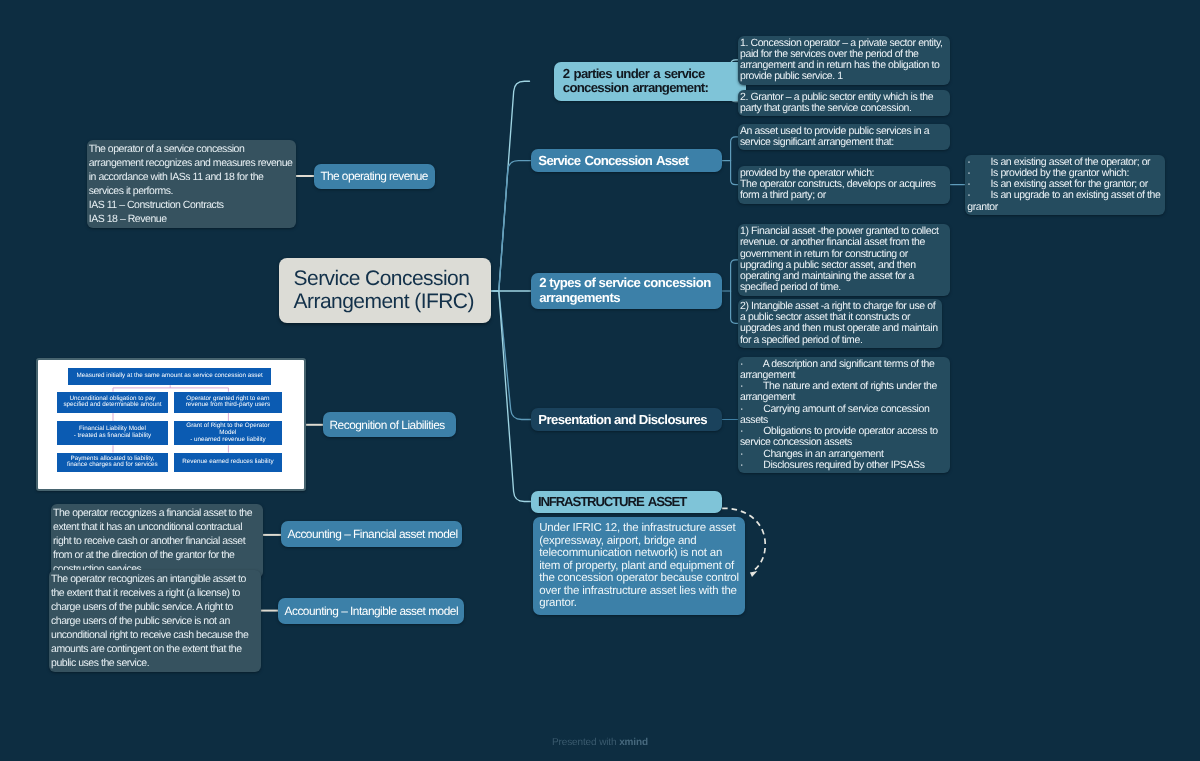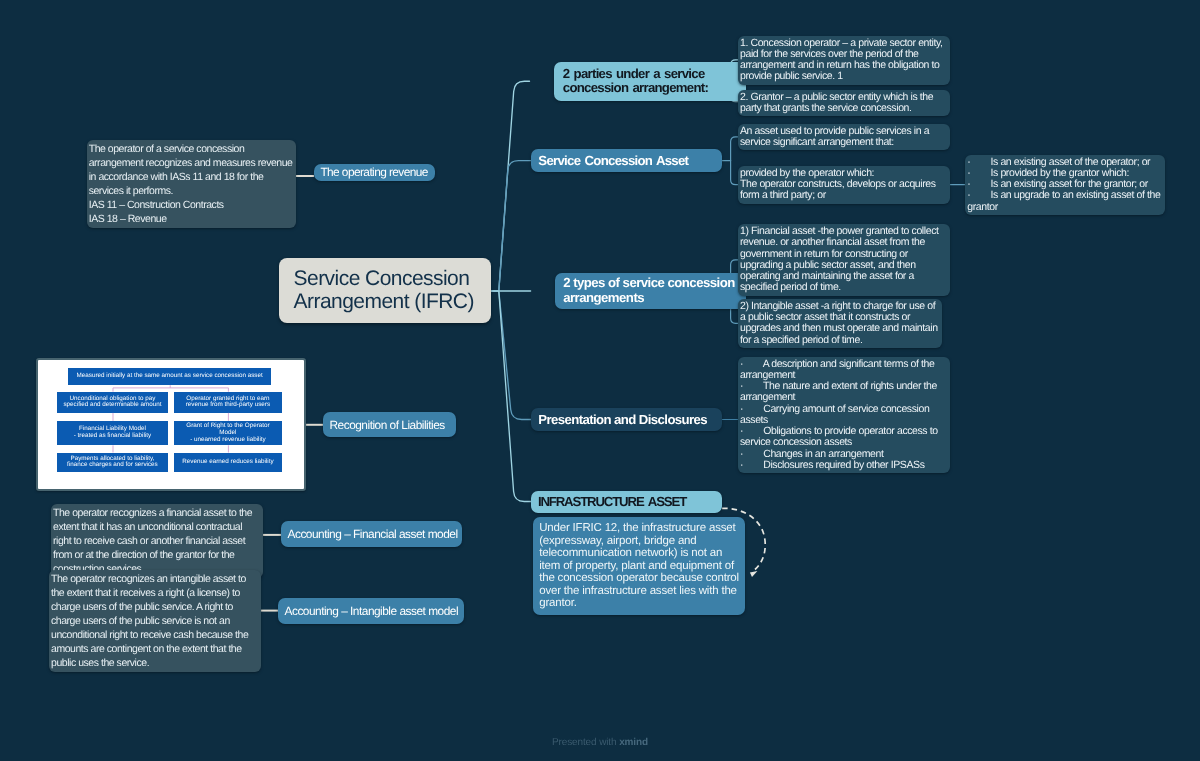--- a/index.html
+++ b/index.html
@@ -79,34 +79,34 @@
   
   #n-two-parties { left:529.5px; top:61.5px;  width:192.4px; height:39.5px; background:#7fc4d8; font-size:13.2px; line-height:14.3px; letter-spacing:-0.71px; word-spacing:1.2px;margin-left:24px; }
   #c-two-parties-0 { left:738px; top:35.5px; width:212px; }
   #c-two-parties-1 { left:738px; top:89.5px; width:212px; }
 
   #n-sca { left:530.7px; top:149.2px; width:191.2px; height:23.2px; background:#3c80a8; font-size:13.2px; letter-spacing:-0.70px; word-spacing:1.2px; }
   #c-sca-0 { left:738px; top:123.5px; width:212px; }
   #c-sca-1 { left:738px; top:165.8px; width:212px; }
   #c-sca-1-0 { left:965.3px; top:154.7px; width:200.1px; }
 
-  #n-two-types { left:530.6px; top:272.6px; width:191.3px; height:36.4px; background:#3c80a8; font-size:13.2px; line-height:14.3px; letter-spacing:-0.53px;margin-left:24px; }
+  #n-two-types { left:530.6px; top:272.6px; width:191.3px; height:36.4px; background:#3c80a8; font-size:13.2px; line-height:14.3px; letter-spacing:-0.53px; }
   #c-two-types-0 { left:738px; top:224px; width:212px; }
   #c-two-types-1 { left:738px; top:298.8px; width:204px; }
 
   #n-presentation { left:530.9px; top:408.4px; width:191px; height:22.4px; background:#1a425c; font-size:13.2px; letter-spacing:-0.59px; }
   #c-presentation-0 { left:738px; top:356.7px; width:212px; }
 
   #n-infra { left:530.9px; top:490.5px; width:191px; height:22.3px; background:#7fc4d8; font-size:13.2px; letter-spacing:-1.14px; word-spacing:2.2px; }
   #c-infra-summary { left:532.8px; top:517.3px; width:212.5px; height:97.9px; background:#3c80a8;
                      color:#eef5f8; font-size:11.5px; line-height:12.5px; letter-spacing:-0.19px;
                      text-align:left; padding:0; white-space:pre;
                      display:flex; align-items:center; justify-content:center; }
 
-  #n-oprev { left:313.9px; top:163.5px; width:121.5px; height:17px; background:#3c80a8; font-size:11.9px; font-weight:400; letter-spacing:-0.58px; }
+  #n-oprev { left:313.9px; top:163.5px; width:121.5px; height:25px; background:#3c80a8; font-size:11.9px; font-weight:400; letter-spacing:-0.58px; }
   #c-oprev-note { left:86.7px; top:140.2px; width:209.5px; }
 
   #n-recog { left:323px; top:412px; width:133px; height:25px; background:#3c80a8; font-size:11.9px; font-weight:400; letter-spacing:-0.50px; }
 
   #n-acc-fin { left:281px; top:521px; width:181px; height:26px; background:#3c80a8; font-size:11.9px; font-weight:400; letter-spacing:-0.50px; }
   #c-acc-fin-note { left:51px; top:504px; width:212px; }
 
   #n-acc-int { left:278px; top:598px; width:186px; height:26px; background:#3c80a8; font-size:11.9px; font-weight:400; letter-spacing:-0.50px; }
   #c-acc-int-note { left:49px; top:570px; width:212px; }
 

